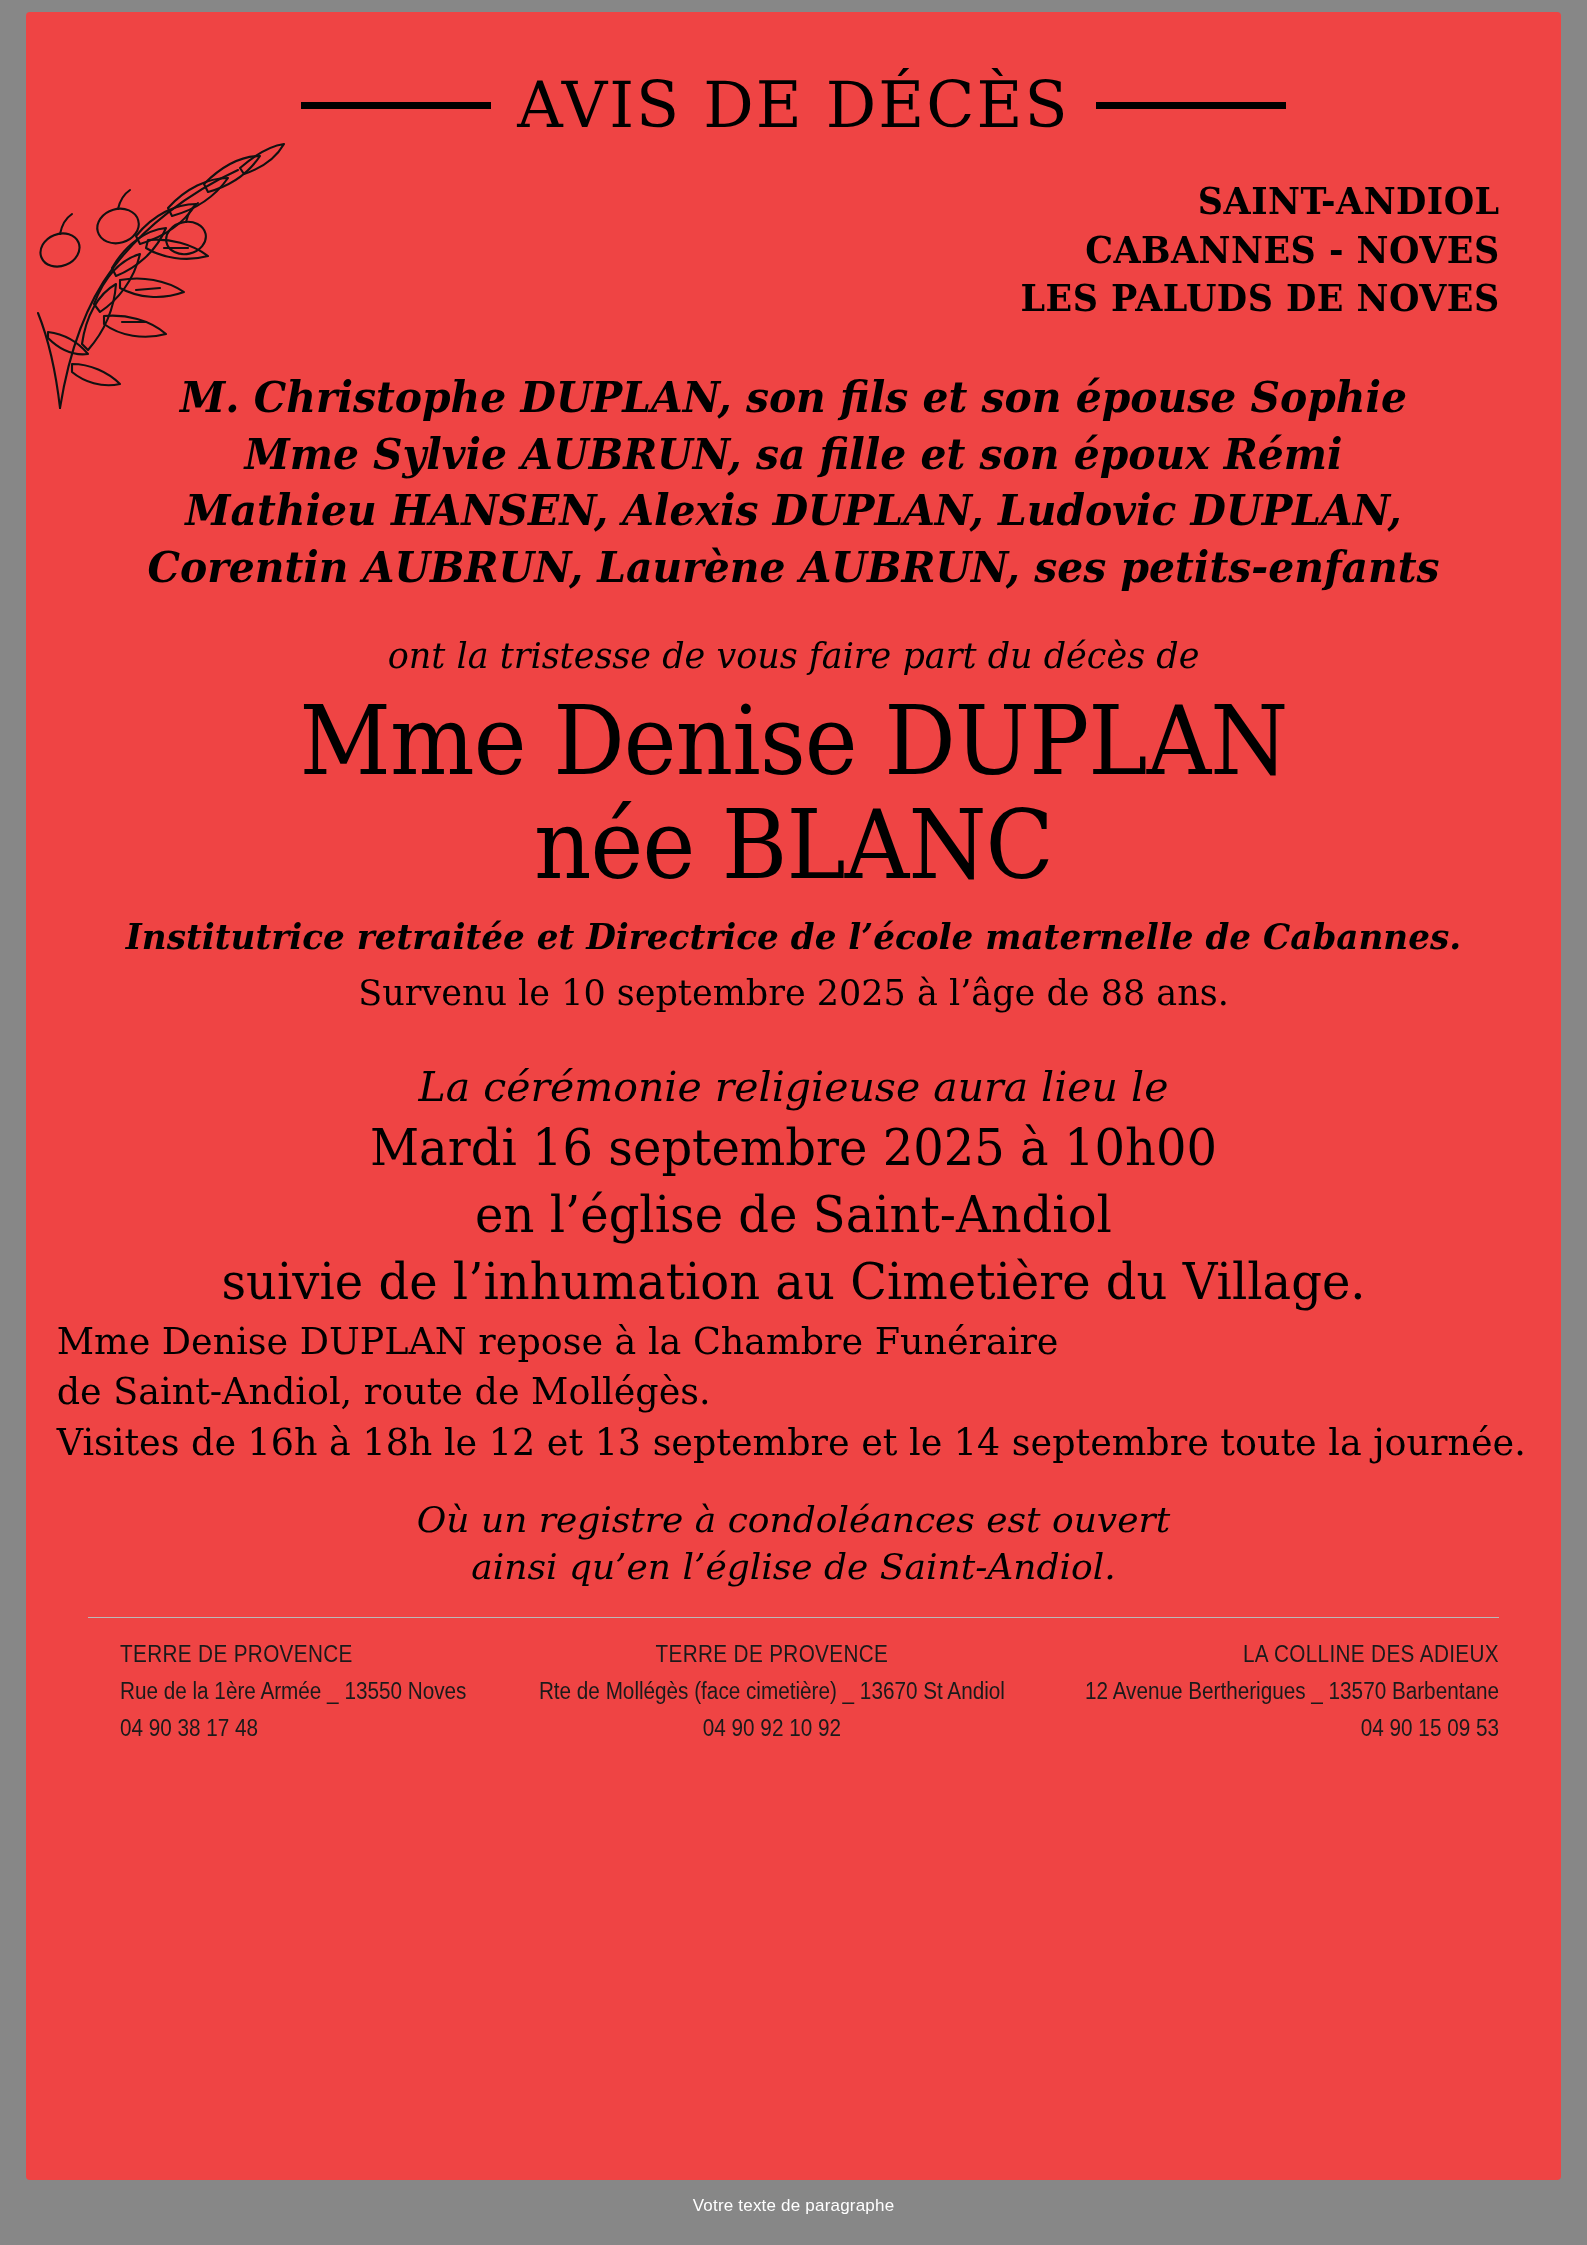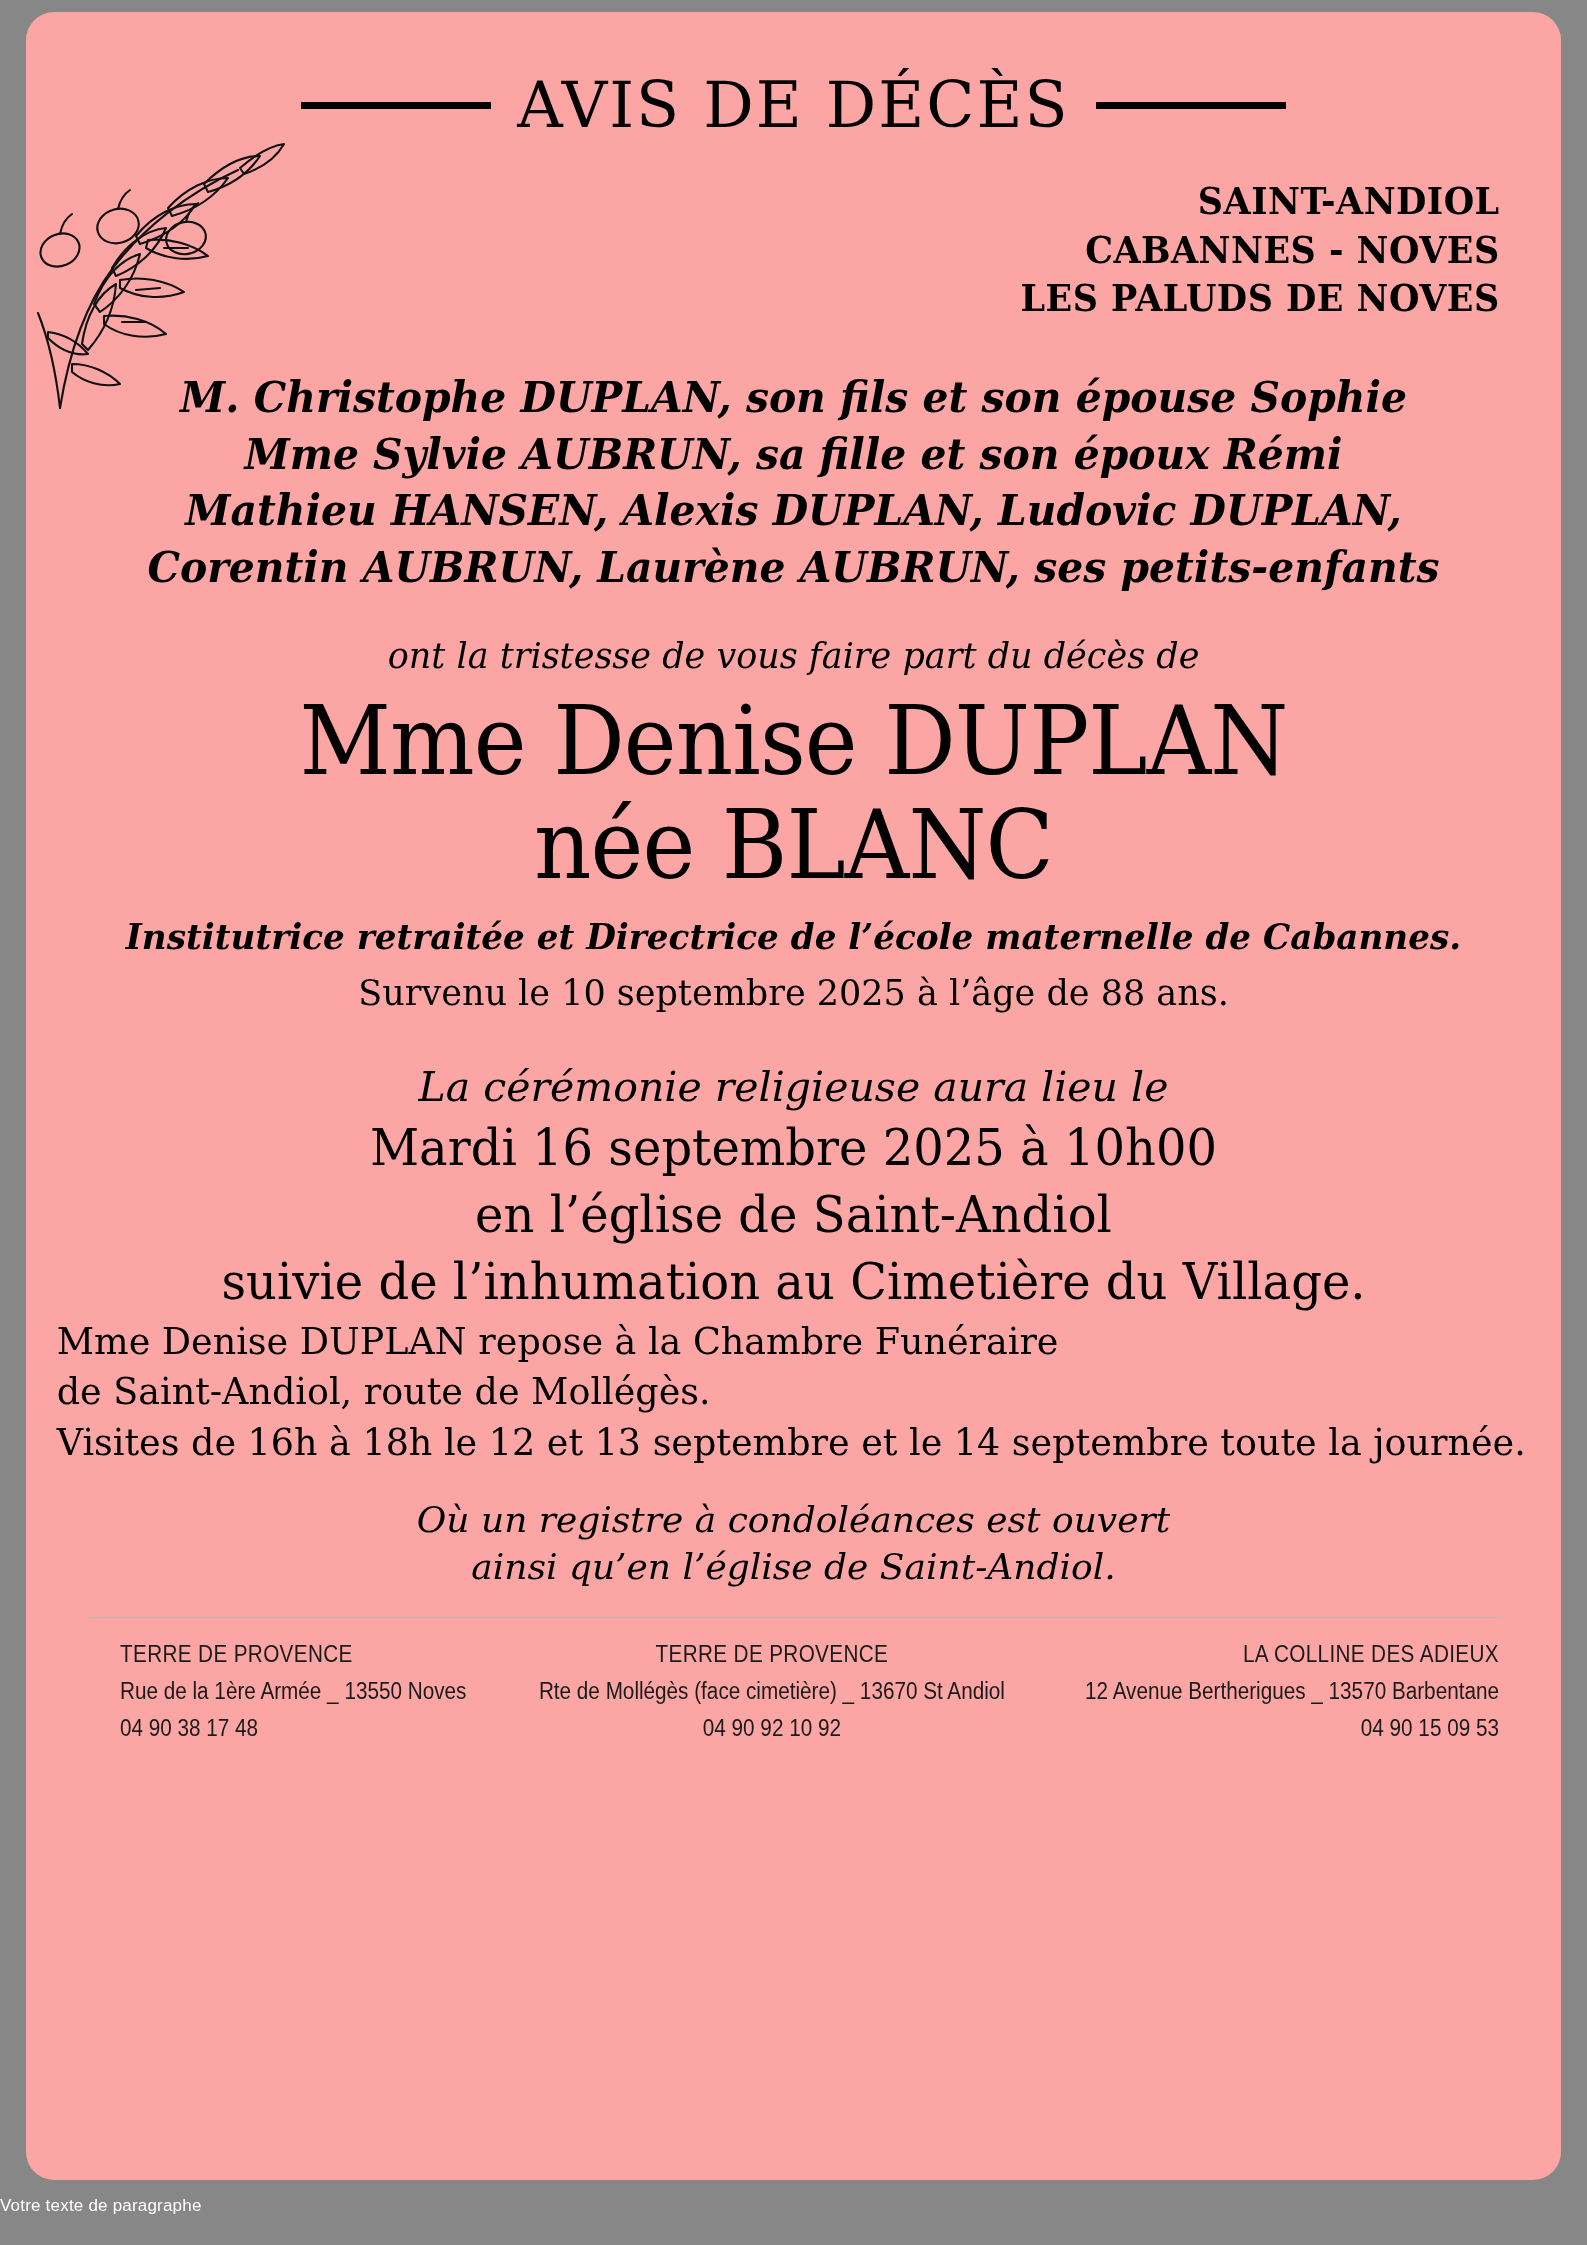--- a/index.html
+++ b/index.html
@@ -21,22 +21,22 @@
     background: #878787;
     box-sizing: border-box;
   }
 
   .card {
     position: absolute;
     left: 26px;
     top: 12px;
     width: 1535px;
     height: 2168px;
-    background: #fca5a5;
-    border-radius: 28px;
+    background: #ef4444;
+    border-radius: 4px;
     box-sizing: border-box;
     overflow: hidden;
   }
 
   
   .title-row {
     display: flex;
     align-items: center;
     justify-content: center;
     gap: 26px;
@@ -202,21 +202,21 @@
   .agency.col-left  { align-items: flex-start; transform-origin: left center; }
   .agency.col-mid   { align-items: center;     transform-origin: center center; }
   .agency.col-right { align-items: flex-end;   transform-origin: right center; }
   .agency-name { letter-spacing: 0.4px; }
 
   .bottom-note {
     position: absolute;
     left: 0;
     top: 2196px;
     width: 1587px;
-    text-align: left;
+    text-align: center;
     font-family: "Liberation Sans", sans-serif;
     font-size: 17px;
     color: #ffffff;
     letter-spacing: 0.2px;
   }
 
   
   .olive {
     position: absolute;
     left: -18px;

